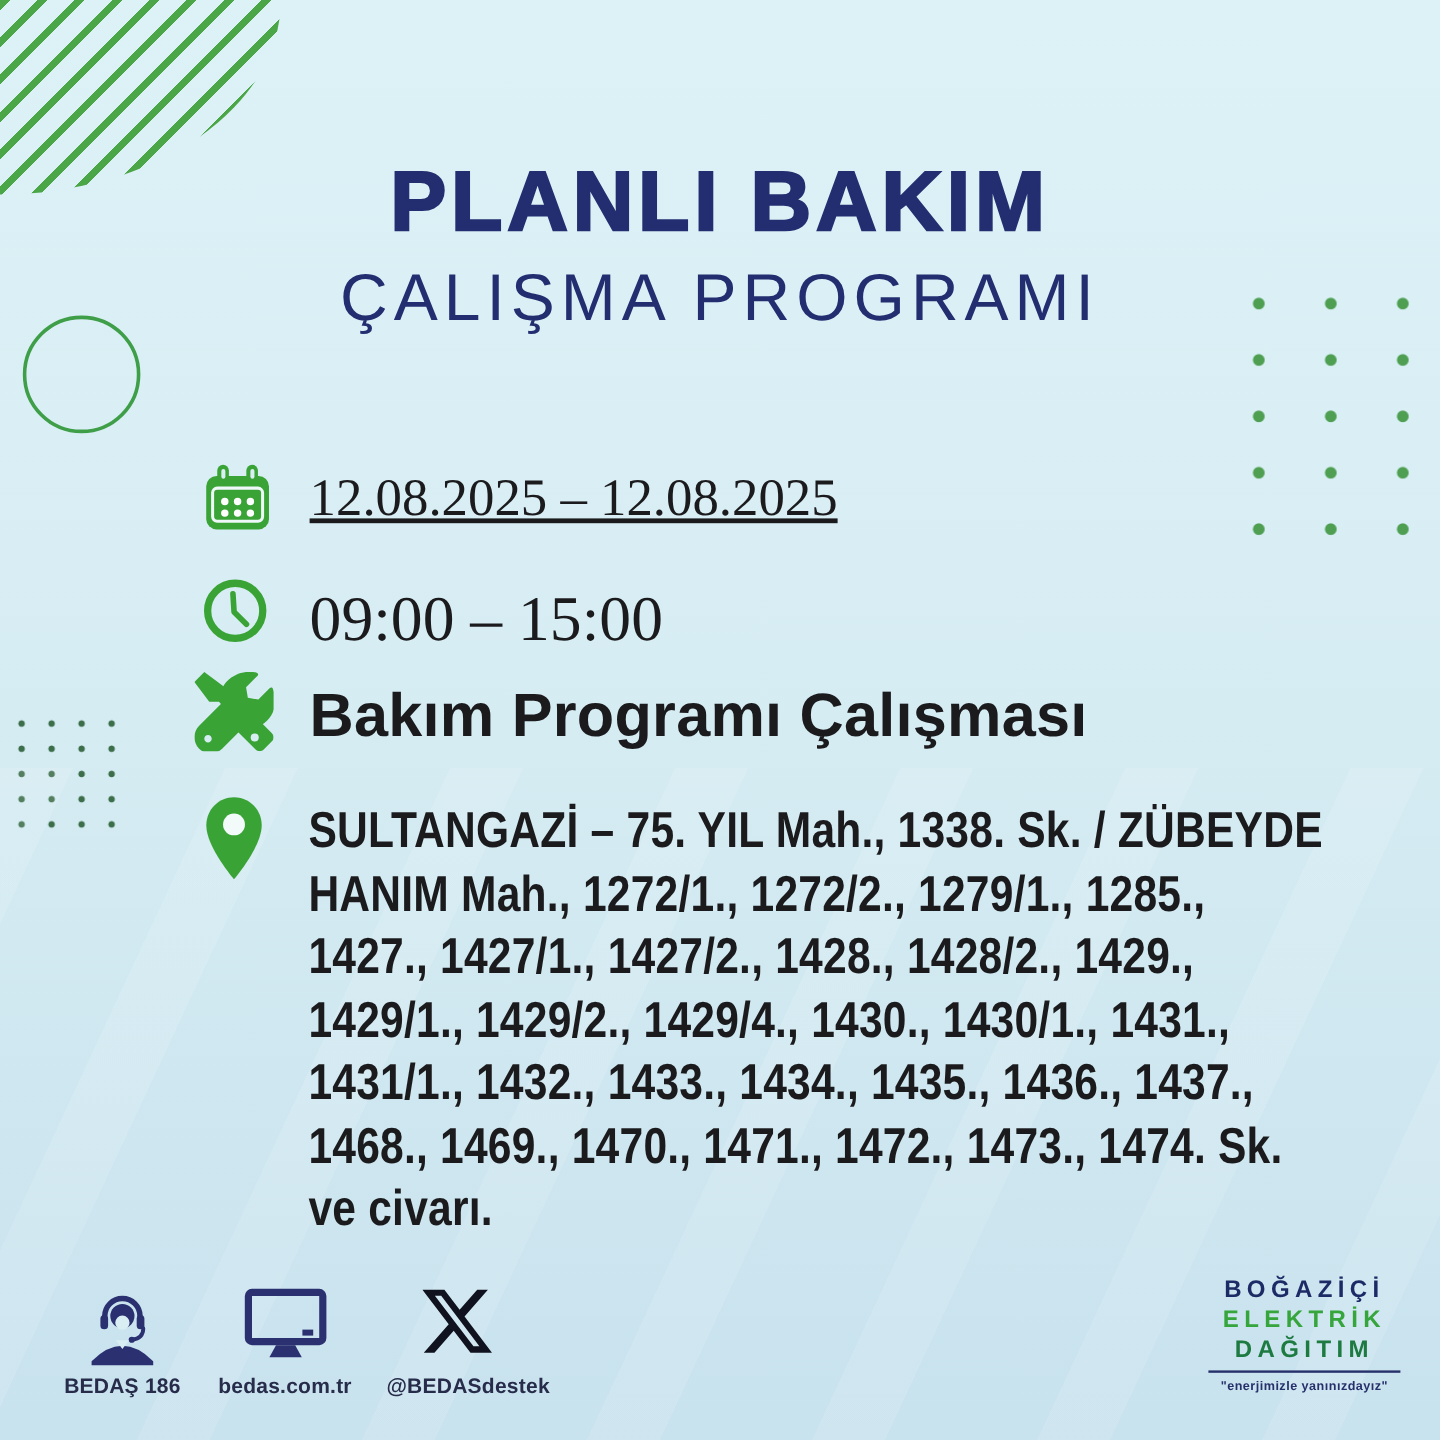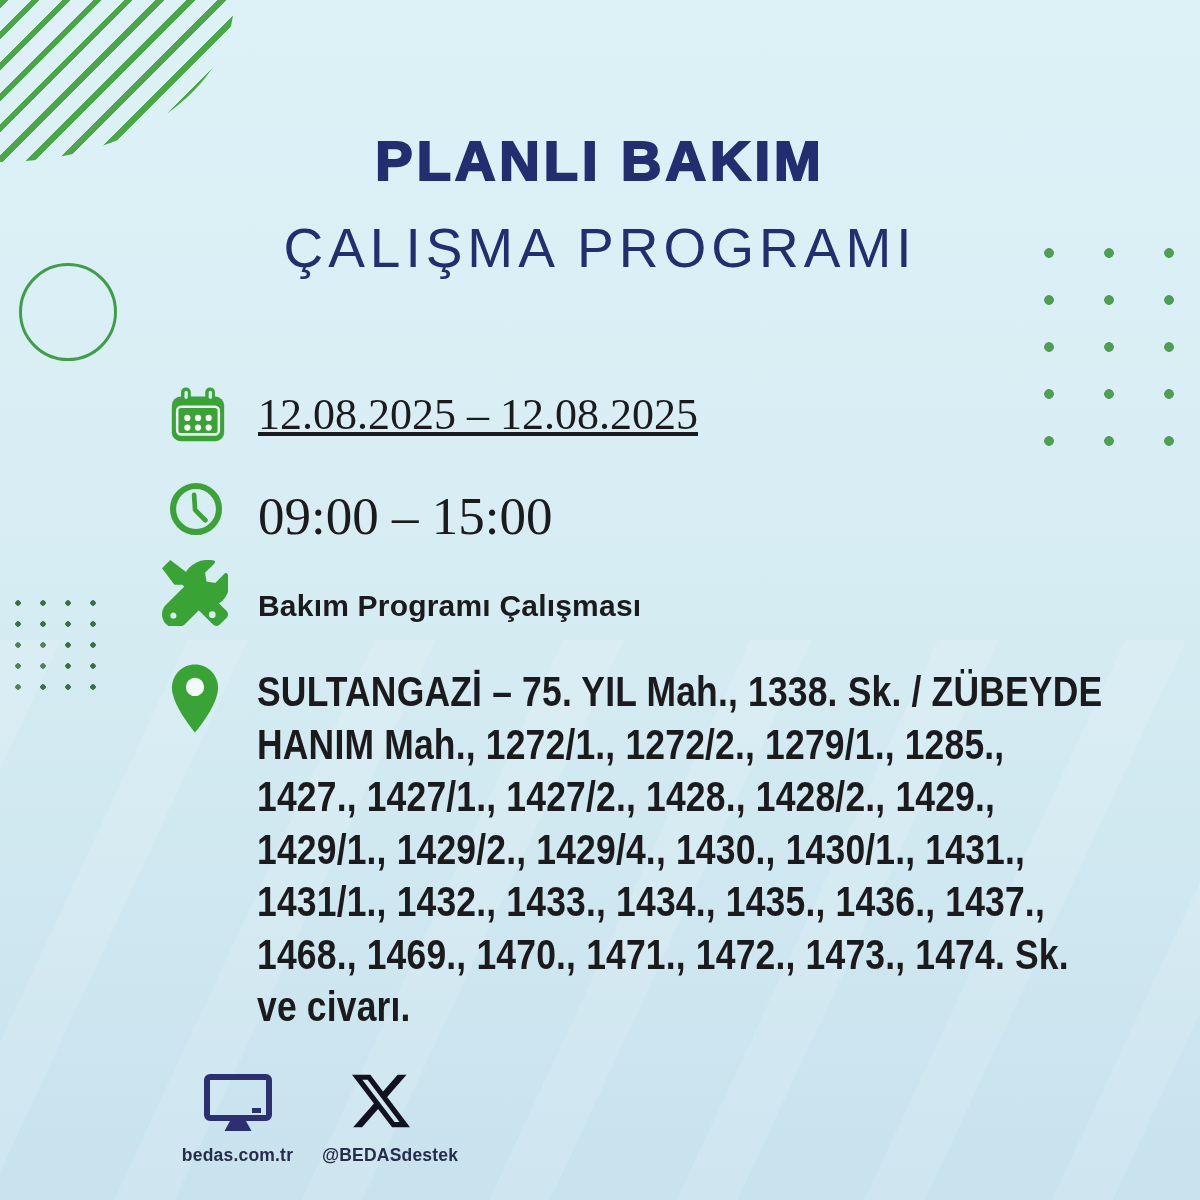--- a/index.html
+++ b/index.html
@@ -16,30 +16,30 @@
   .deco-circle{position:absolute;left:19px;top:263px;width:92px;height:92px;
     border:3px solid #3f9e48;border-radius:50%;}
   .dots-left{position:absolute;left:14px;top:599px;width:88px;height:95px;
     background-image:radial-gradient(circle at 4px 4px,#3c6e4a 2.5px,transparent 3px);
     background-size:25px 21px;}
   .dots-right{position:absolute;left:1043px;top:247px;width:140px;height:200px;
     background-image:radial-gradient(circle at 6px 6px,#4f9f53 4.5px,transparent 5.2px);
     background-size:60px 47px;}
   
   .title1{position:absolute;left:0;right:0;top:128px;margin:0;text-align:center;
-    font-size:56px;font-weight:800;letter-spacing:4px;color:#232e71;
+    font-size:70px;font-weight:800;letter-spacing:4px;color:#232e71;
     -webkit-text-stroke:2.2px #232e71;}
   .title2{position:absolute;left:0;right:0;top:216px;margin:0;text-align:center;
     font-size:55px;font-weight:500;letter-spacing:5px;color:#232e71;}
   
   .icon{position:absolute;display:block;line-height:0;}
   .row-text{position:absolute;left:258px;color:#1b1b1d;white-space:nowrap;}
   .date-text{top:389px;font-family:"Liberation Serif",serif;font-size:44px;text-decoration:underline;}
   .time-text{top:486px;font-family:"Liberation Serif",serif;font-size:53px;}
-  .work-text{top:589px;font-size:30px;font-weight:700;letter-spacing:.2px;}
+  .work-text{top:566px;font-size:51px;font-weight:700;letter-spacing:.2px;}
   .address-wrap{position:absolute;left:257px;top:666px;width:1010px;
     transform:scaleX(.845);transform-origin:left top;}
   .address{margin:0;font-size:42px;line-height:52.5px;font-weight:700;
     letter-spacing:.2px;color:#1b1b1d;}
   
   .contact{position:absolute;top:1072px;text-align:center;}
   .contact .glyph{display:block;margin:0 auto;height:66px;line-height:0;}
   .contact-label{margin-top:7px;font-size:17.5px;font-weight:700;color:#262c4a;letter-spacing:.2px;}
   .c1{left:46px;width:112px;}
   .c2{left:180px;width:115px;}
@@ -104,20 +104,36 @@
   <span class="icon" style="left:170px;top:662px;">
     <svg width="50" height="74" viewBox="0 0 52 76">
       <path d="M26 2 C12.6 2 2 12.8 2 26.4 2 45 26 73 26 73 s24-28 24-46.6 C50 12.8 39.4 2 26 2 Z" fill="#3aa336"></path>
       <circle cx="26" cy="25.5" r="9.5" fill="#f2fafa"></circle>
     </svg>
   </span>
   <div class="address-wrap">
     <p class="address">SULTANGAZİ – 75. YIL Mah., 1338. Sk. / ZÜBEYDE HANIM Mah., 1272/1., 1272/2., 1279/1., 1285., 1427., 1427/1., 1427/2., 1428., 1428/2., 1429., 1429/1., 1429/2., 1429/4., 1430., 1430/1., 1431., 1431/1., 1432., 1433., 1434., 1435., 1436., 1437., 1468., 1469., 1470., 1471., 1472., 1473., 1474. Sk. ve civarı.</p>
   </div>
 
+  <div class="contact c1">
+    <span class="glyph">
+      <svg width="66" height="66" viewBox="0 0 72 72">
+        <circle cx="36" cy="27" r="11" fill="#2b3170"></circle>
+        <circle cx="36" cy="33" r="6.5" fill="#d9eef2"></circle>
+        <path d="M20 31 v-4 a16 16 0 0 1 32 0 v4" fill="none" stroke="#2b3170" stroke-width="5"></path>
+        <rect x="16" y="26" width="7" height="13" rx="3.5" fill="#2b3170"></rect>
+        <rect x="49" y="26" width="7" height="13" rx="3.5" fill="#2b3170"></rect>
+        <path d="M55 38 q0 9 -10 10.5" fill="none" stroke="#2b3170" stroke-width="3.5" stroke-linecap="round"></path>
+        <circle cx="44.5" cy="48.5" r="2.8" fill="#2b3170"></circle>
+        <path d="M8 68 Q36 40 64 68 L64 72 L8 72 Z" fill="#2b3170"></path>
+        <path d="M30 49 L36 57 L42 49 Z" fill="#d9eef2"></path>
+      </svg>
+    </span>
+    <div class="contact-label">BEDAŞ 186</div>
+  </div>
 
   <div class="contact c2">
     <span class="glyph">
       <svg width="72" height="64" viewBox="0 0 72 64">
         <rect x="5" y="5" width="62" height="41" rx="3" fill="none" stroke="#2b3170" stroke-width="6"></rect>
         <rect x="50" y="36" width="9" height="5" fill="#2b3170"></rect>
         <path d="M28 49 h16 l5.5 10 h-27 z" fill="#2b3170"></path>
       </svg>
     </span>
     <div class="contact-label">bedas.com.tr</div>
@@ -125,14 +141,21 @@
 
   <div class="contact c3">
     <span class="glyph">
       <svg width="58" height="58" viewBox="0 0 24 24">
         <path fill="#10131f" d="M18.901 1.153h3.68l-8.04 9.19L24 22.846h-7.406l-5.8-7.584-6.638 7.584H.474l8.6-9.83L0 1.154h7.594l5.243 6.932ZM17.61 20.644h2.039L6.486 3.24H4.298Z"></path>
       </svg>
     </span>
     <div class="contact-label">@BEDASdestek</div>
   </div>
 
+  <div class="logo">
+    <div class="logo-line logo-l1">BOĞAZİÇİ</div>
+    <div class="logo-line logo-l2">ELEKTRİK</div>
+    <div class="logo-line logo-l3">DAĞITIM</div>
+    <div class="logo-divider"></div>
+    <div class="logo-tagline">"enerjimizle yanınızdayız"</div>
+  </div>
 
 </div>
 
 </body></html>

